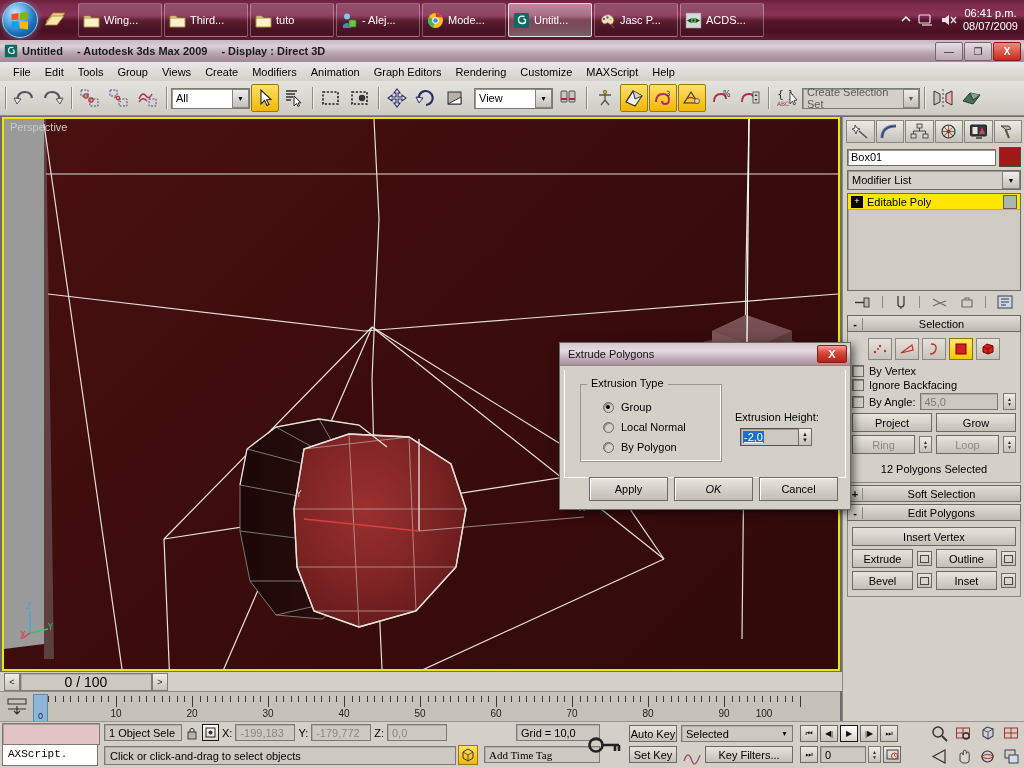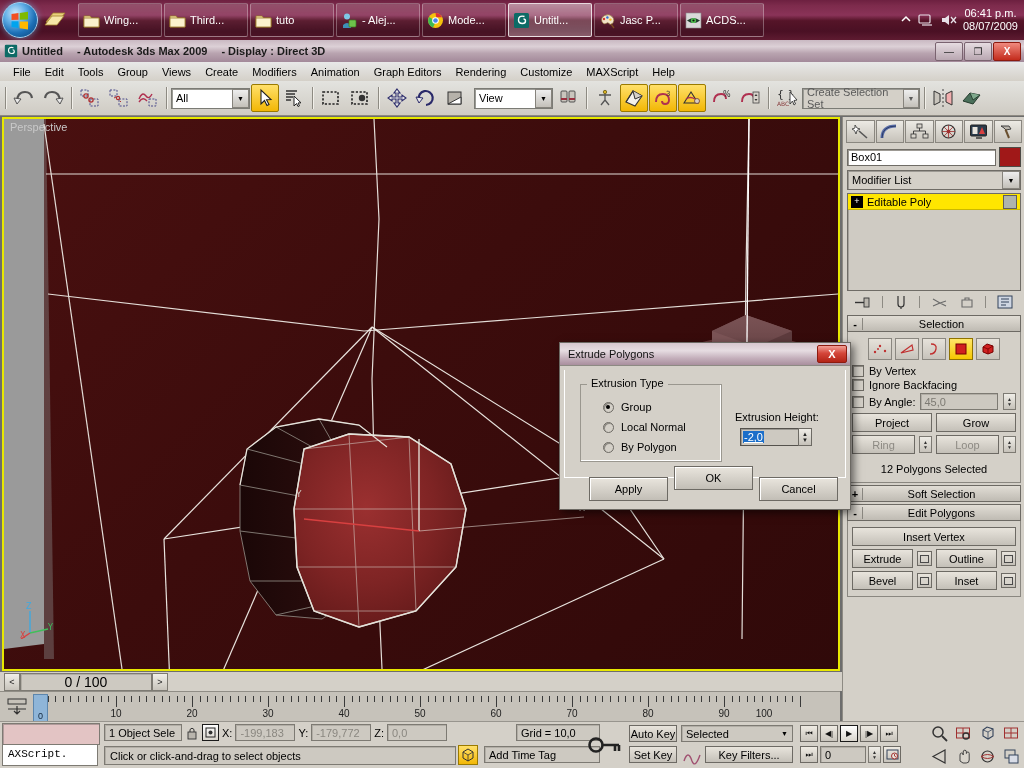--- a/index.html
+++ b/index.html
@@ -972,21 +972,21 @@
     </div>
     <div class="st-field" style="position:absolute;left:516px;top:2px;width:84px;">Grid = 10,0</div>
 
     <div class="prompt" style="position:absolute;left:104px;top:24px;width:352px;">Click or click-and-drag to select objects</div>
     <div class="navbtn" style="position:absolute;left:458px;top:23px;width:20px;height:20px;background:linear-gradient(to bottom,#ffe06a,#f2b705);border-color:#9a7a00;">
       <svg width="14" height="14" viewBox="0 0 14 14">
         <path d="M7 1 L12 4 V10 L7 13 L2 10 V4 Z" fill="none" stroke="#333" stroke-width="1"></path>
         <path d="M2 4 L7 7 L12 4 M7 7 V13" fill="none" stroke="#333" stroke-width=".8"></path>
       </svg>
     </div>
-    <div class="st-field" style="position:absolute;left:484px;top:24px;width:116px;">Add Time Tag</div>
+    <div class="st-field" style="position:absolute;left:484px;top:24px;width:116px;font-family:Liberation Serif, serif;">Add Time Tag</div>
 
     <svg width="40" height="36" viewBox="0 0 40 36" style="position:absolute;left:585px;top:5px;">
       <circle cx="11" cy="18" r="6.5" fill="none" stroke="#222" stroke-width="2.6"></circle>
       <path d="M17 18 H34 M30 18 V24 M34 18 V24" stroke="#222" stroke-width="2.6" fill="none"></path>
     </svg>
     <div class="keybtn" style="position:absolute;left:629px;top:3px;width:48px;">Auto Key</div>
     <div class="keybtn" style="position:absolute;left:629px;top:24px;width:48px;">Set Key</div>
     <div class="st-field" style="position:absolute;left:681px;top:3px;width:112px;">
       <span>Selected</span>
       <span style="margin-left:auto;font-size:7px;">▼</span>
@@ -1097,18 +1097,18 @@
       <span class="dlg-hlbl">Extrusion Height:</span>
       <div class="dlg-num">
         <span>-2,0</span>
       </div>
       <div class="dlg-spin">
           <span>▲</span>
           <span>▼</span>
         </div>
 
       <div class="dlg-btn" style="left:24px;top:107px;">Apply</div>
-      <div class="dlg-btn" style="left:109px;top:96px;">OK</div>
+      <div class="dlg-btn" style="left:109px;top:107px;font-style:italic;">OK</div>
       <div class="dlg-btn" style="left:194px;top:107px;">Cancel</div>
     </div>
   </div>
 
 </div>
 
 </body></html>

